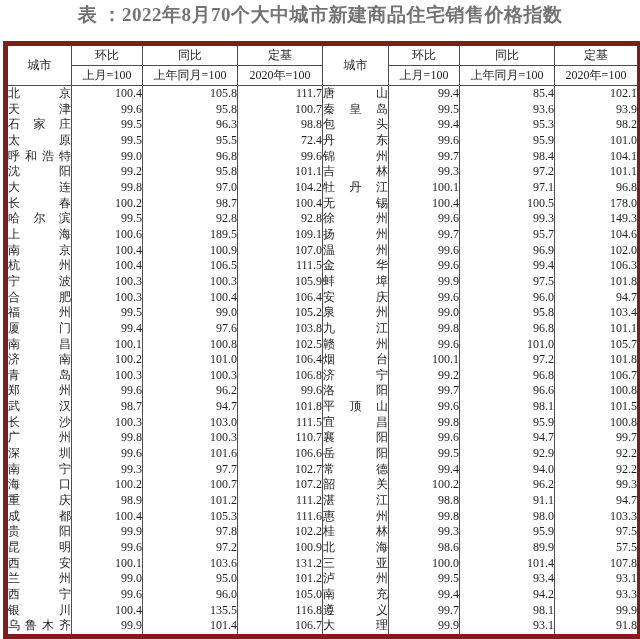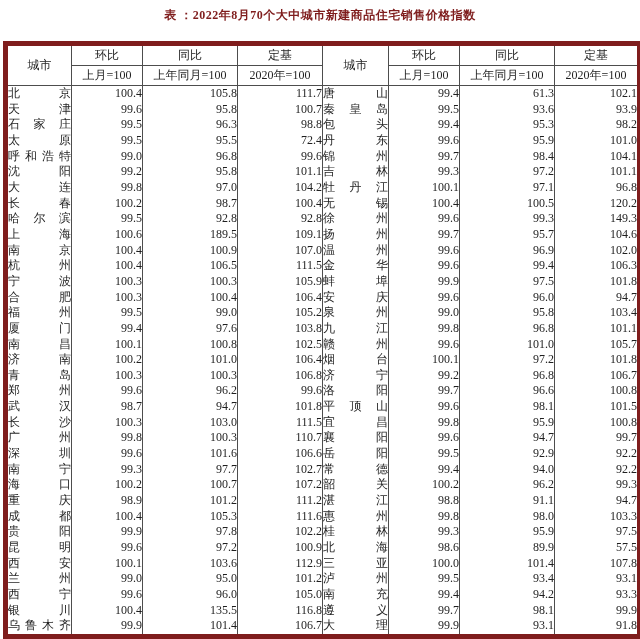--- a/index.html
+++ b/index.html
@@ -14,23 +14,23 @@
   }
   .page {
     width: 640px;
     height: 639px;
     background: #ffffff;
   }
   .title {
     padding-top: 5px;
     text-align: center;
     font-weight: bold;
-    font-size: 12px;
+    font-size: 19px;
     line-height: 20px;
-    color: #7f1d1d;
+    color: #737373;
     letter-spacing: 0.5px;
   }
   table.price-table {
     border-collapse: collapse;
     table-layout: fixed;
     width: 634px;
     margin: 16px 0 0 3px;
     border: 5px solid #7f1d1d;
   }
   table.price-table th,
@@ -106,21 +106,21 @@
       </tr>
     </thead>
     <tbody>
         <tr>
           <td class="city">北京</td>
           <td class="num">100.4</td>
           <td class="num">105.8</td>
           <td class="num">111.7</td>
           <td class="city">唐山</td>
           <td class="num">99.4</td>
-          <td class="num">61.3</td>
+          <td class="num">85.4</td>
           <td class="num">102.1</td>
         </tr>
         <tr>
           <td class="city">天津</td>
           <td class="num">99.6</td>
           <td class="num">95.8</td>
           <td class="num">100.7</td>
           <td class="city">秦皇岛</td>
           <td class="num">99.5</td>
           <td class="num">93.6</td>
@@ -177,21 +177,21 @@
           <td class="num">96.8</td>
         </tr>
         <tr>
           <td class="city">长春</td>
           <td class="num">100.2</td>
           <td class="num">98.7</td>
           <td class="num">100.4</td>
           <td class="city">无锡</td>
           <td class="num">100.4</td>
           <td class="num">100.5</td>
-          <td class="num">120.2</td>
+          <td class="num">178.0</td>
         </tr>
         <tr>
           <td class="city">哈尔滨</td>
           <td class="num">99.5</td>
           <td class="num">92.8</td>
           <td class="num">92.8</td>
           <td class="city">徐州</td>
           <td class="num">99.6</td>
           <td class="num">99.3</td>
           <td class="num">149.3</td>
@@ -403,21 +403,21 @@
           <td class="num">100.9</td>
           <td class="city">北海</td>
           <td class="num">98.6</td>
           <td class="num">89.9</td>
           <td class="num">57.5</td>
         </tr>
         <tr>
           <td class="city">西安</td>
           <td class="num">100.1</td>
           <td class="num">103.6</td>
-          <td class="num">112.9</td>
+          <td class="num">131.2</td>
           <td class="city">三亚</td>
           <td class="num">100.0</td>
           <td class="num">101.4</td>
           <td class="num">107.8</td>
         </tr>
         <tr>
           <td class="city">兰州</td>
           <td class="num">99.0</td>
           <td class="num">95.0</td>
           <td class="num">101.2</td>

